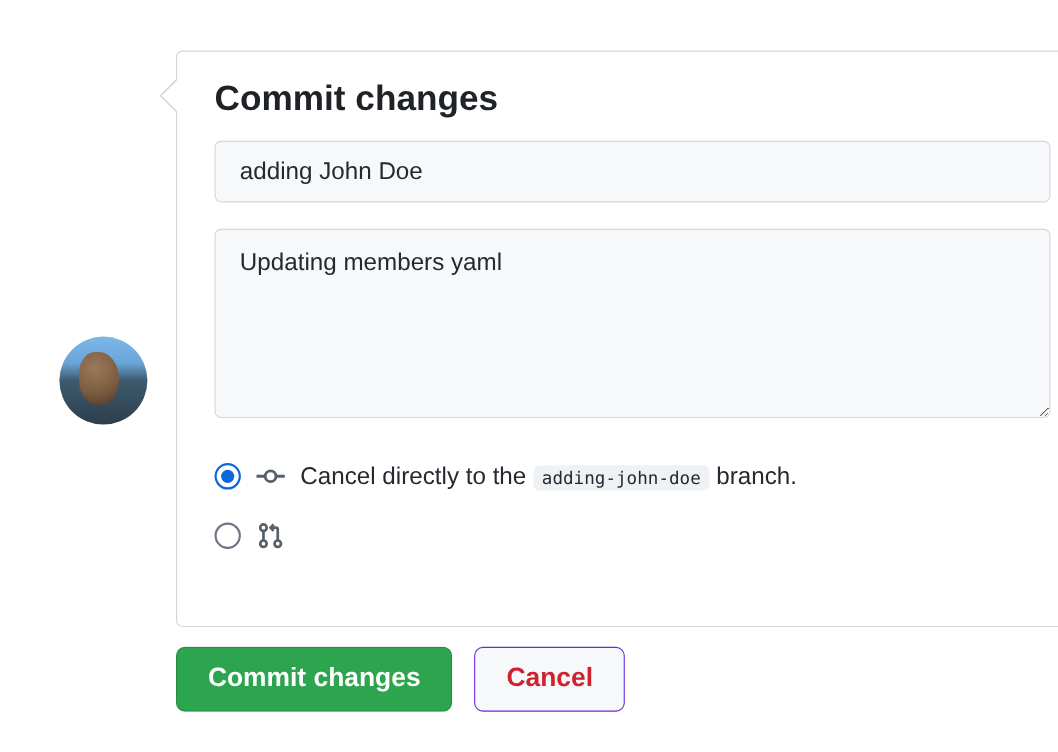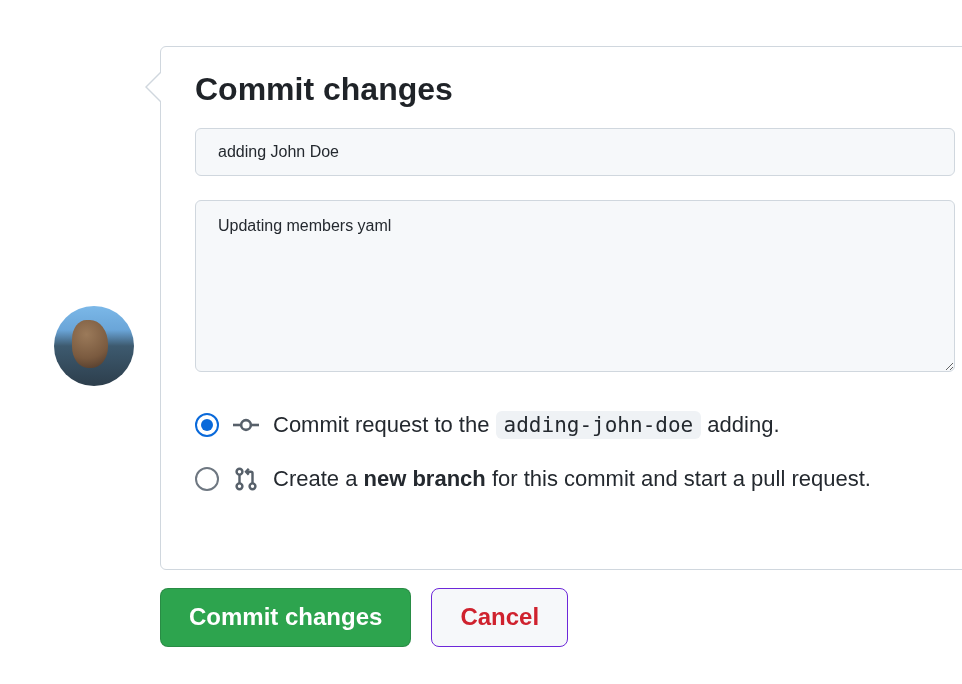--- a/index.html
+++ b/index.html
@@ -84,21 +84,21 @@
       color: #1f2328;
       margin-bottom: 20px;
     }
     .field {
       display: block;
       width: 760px;
       border: 1px solid #d0d7de;
       border-radius: 6px;
       background: #f6f8fa;
       padding: 14px 22px;
-      font-size: 16px;
+      font-size: 22px;
       color: #24292f;
       font-family: inherit;
       margin-bottom: 24px;
       outline: none;
     }
     .field::placeholder { color: #57606a; }
     textarea.field {
       height: 172px;
       resize: vertical;
       line-height: 1.4;
@@ -143,21 +143,21 @@
       flex-shrink: 0;
     }
     .opt-text {
       white-space: nowrap;
     }
     .code-chip {
       font-family: ui-monospace, SFMono-Regular, "SF Mono", Menlo, Consolas, monospace;
       background: #eff2f5;
       border-radius: 6px;
       padding: 2px 8px;
-      font-size: 21px;
+      font-size: 16px;
       color: #24292f;
     }
     .button-row {
       margin-top: 18px;
       display: flex;
       gap: 20px;
     }
     .btn {
       font-size: 24px;
       font-weight: 600;
@@ -201,43 +201,38 @@
         <label class="option-row">
           <span class="radio selected"></span>
           <span class="opt-icon">
             <svg width="26" height="26" viewBox="0 0 16 16" fill="none">
               <circle cx="8" cy="8" r="3" stroke="#57606a" stroke-width="1.6"></circle>
               <line x1="0" y1="8" x2="4.5" y2="8" stroke="#57606a" stroke-width="1.6"></line>
               <line x1="11.5" y1="8" x2="16" y2="8" stroke="#57606a" stroke-width="1.6"></line>
             </svg>
           </span>
           <span class="opt-text">
-            <span>Commit request to the</span>
+            <span>Cancel directly to the</span>
             <span class="code-chip">adding-john-doe</span>
-            <span>adding.</span>
+            <span>branch.</span>
           </span>
         </label>
 
         <label class="option-row">
           <span class="radio"></span>
           <span class="opt-icon">
             <svg width="26" height="26" viewBox="0 0 16 16" fill="none">
               <circle cx="4" cy="3.5" r="1.8" stroke="#57606a" stroke-width="1.5"></circle>
               <circle cx="4" cy="12.5" r="1.8" stroke="#57606a" stroke-width="1.5"></circle>
               <circle cx="12" cy="12.5" r="1.8" stroke="#57606a" stroke-width="1.5"></circle>
               <line x1="4" y1="5.3" x2="4" y2="10.7" stroke="#57606a" stroke-width="1.5"></line>
               <path d="M8 3.5 H11 a1 1 0 0 1 1 1 V10.7" stroke="#57606a" stroke-width="1.5" fill="none"></path>
               <path d="M9.7 1.7 L8 3.5 L9.7 5.3" stroke="#57606a" stroke-width="1.5" fill="none"></path>
             </svg>
           </span>
-          <span class="opt-text">
-            <span>Create a</span>
-            <strong>new branch</strong>
-            <span>for this commit and start a pull request.</span>
-          </span>
         </label>
 
       </div>
     </div>
 
     <div class="button-row">
       <button class="btn btn-primary">Commit changes</button>
       <button class="btn btn-secondary">Cancel</button>
     </div>
   </div>

